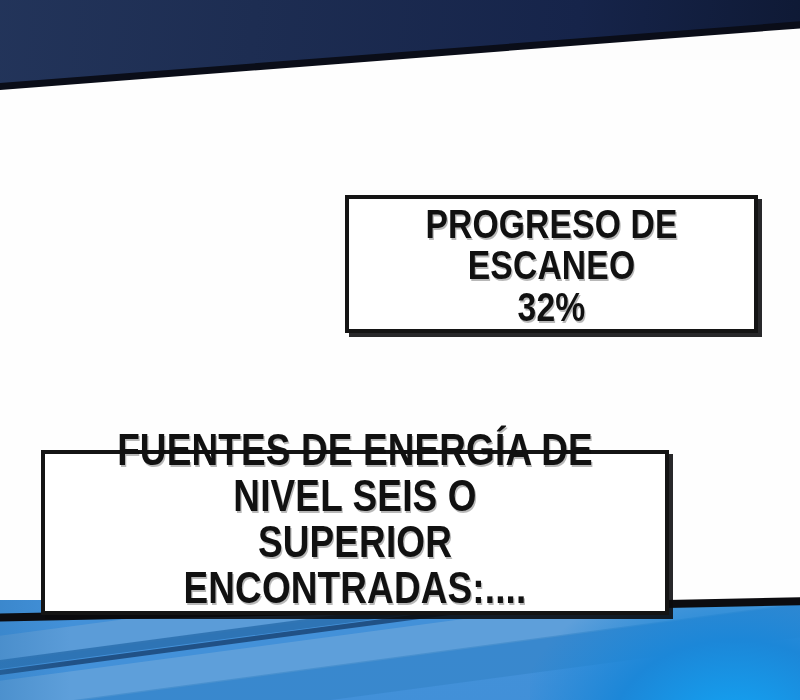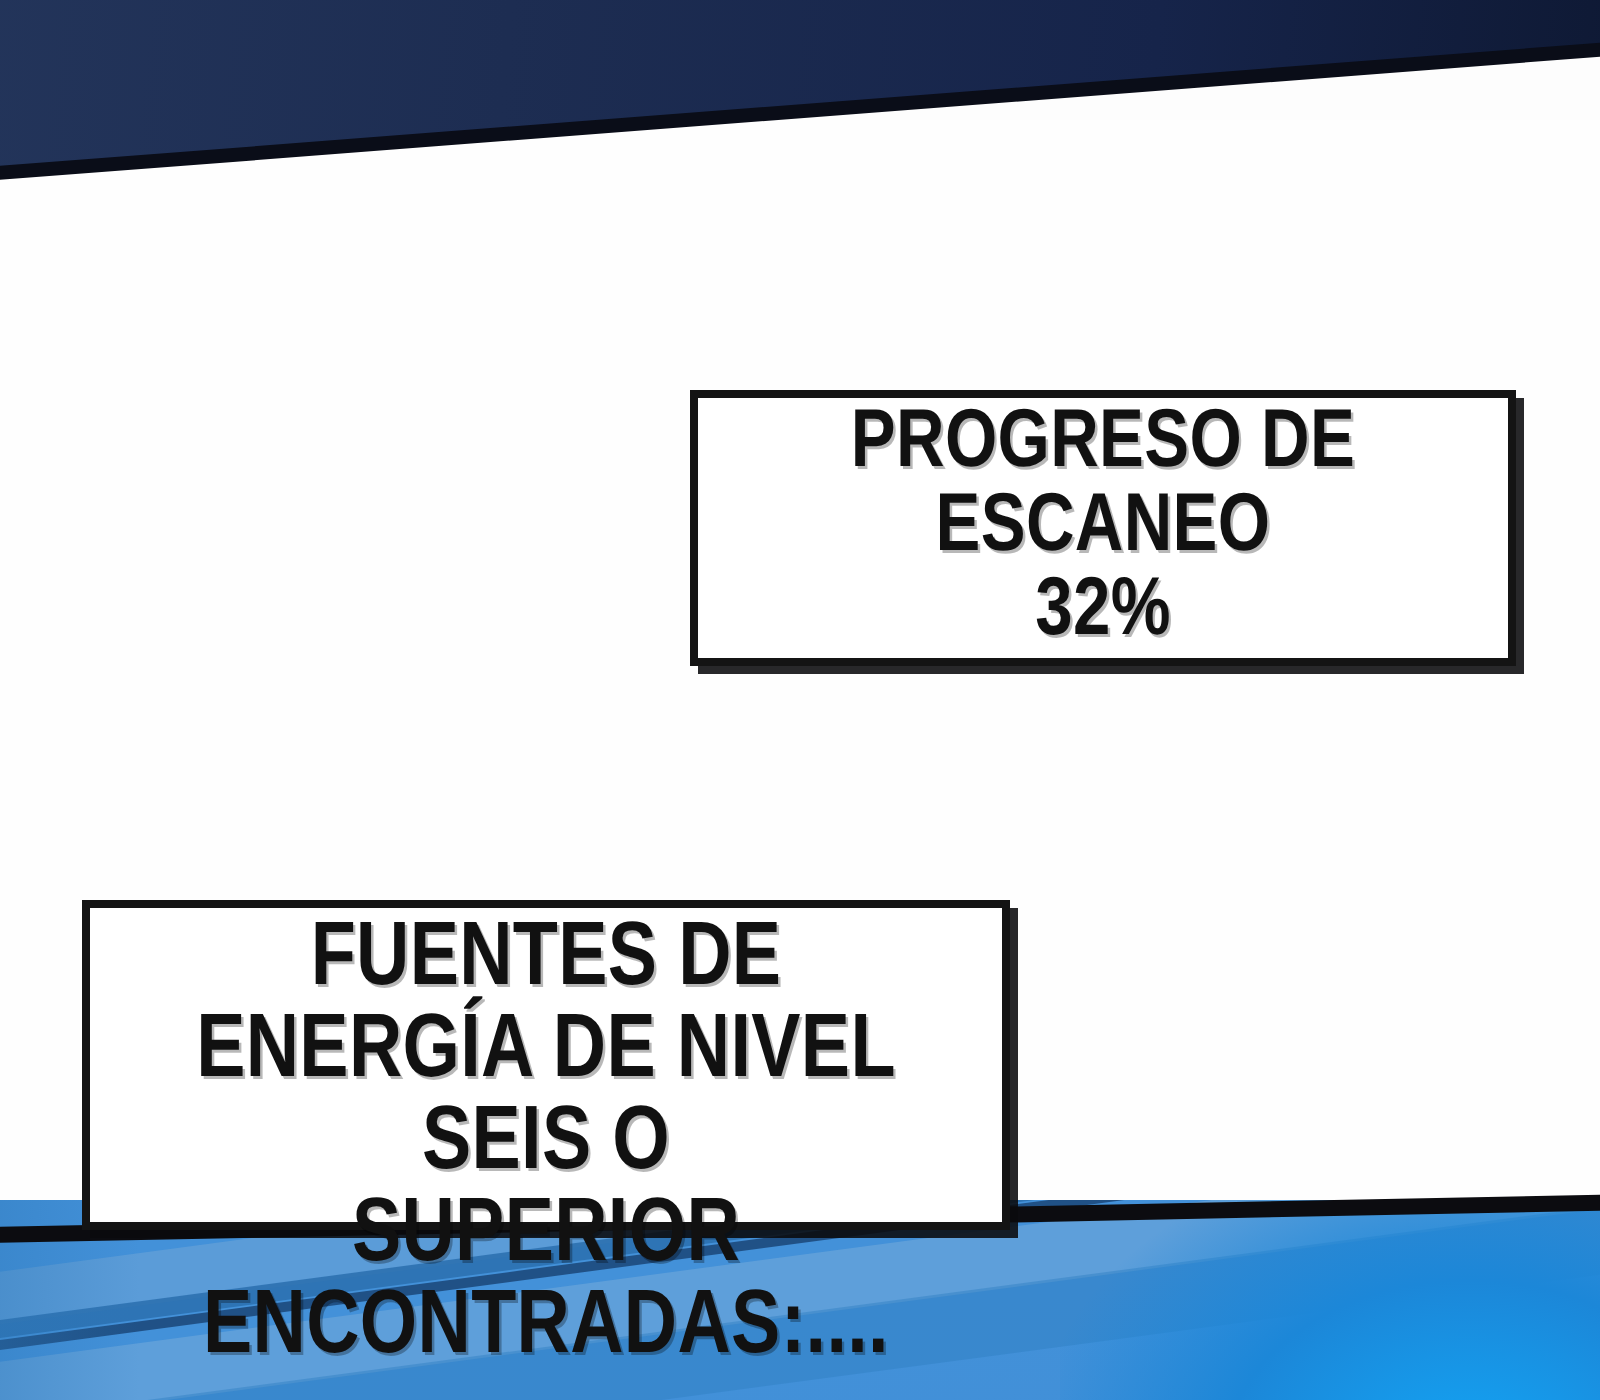--- a/index.html
+++ b/index.html
@@ -147,21 +147,21 @@
     transform-origin: left center;
   }
 
   
   .caption-box {
     position: absolute;
     background: #ffffff;
     border: 4px solid #141414;
     box-shadow: 4px 4px 0 rgba(10,10,12,.88);
     display: flex;
-    align-items: flex-start;
+    align-items: flex-end;
     justify-content: center;
     box-sizing: border-box;
   }
   .caption-text {
     font-family: "Liberation Sans Narrow", "Liberation Sans", sans-serif;
     font-weight: 700;
     color: #111111;
     text-align: center;
     line-height: 1.02;
     letter-spacing: .2px;
@@ -177,21 +177,21 @@
     width: 413px;
     height: 138px;
   }
   #progress-box .caption-text {
     font-size: 41px;
   }
 
   #sources-box {
     left: 41px;
     top: 450px;
-    width: 464px;
+    width: 628px;
     height: 165px;
   }
   #sources-box .caption-text {
     font-size: 45px;
   }
 </style>
 </head>
 <body>
 
 <div id="comic-panel">

